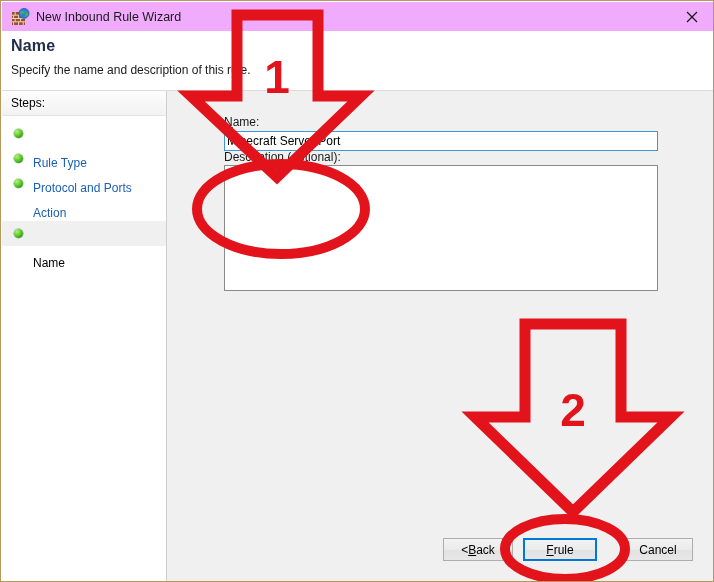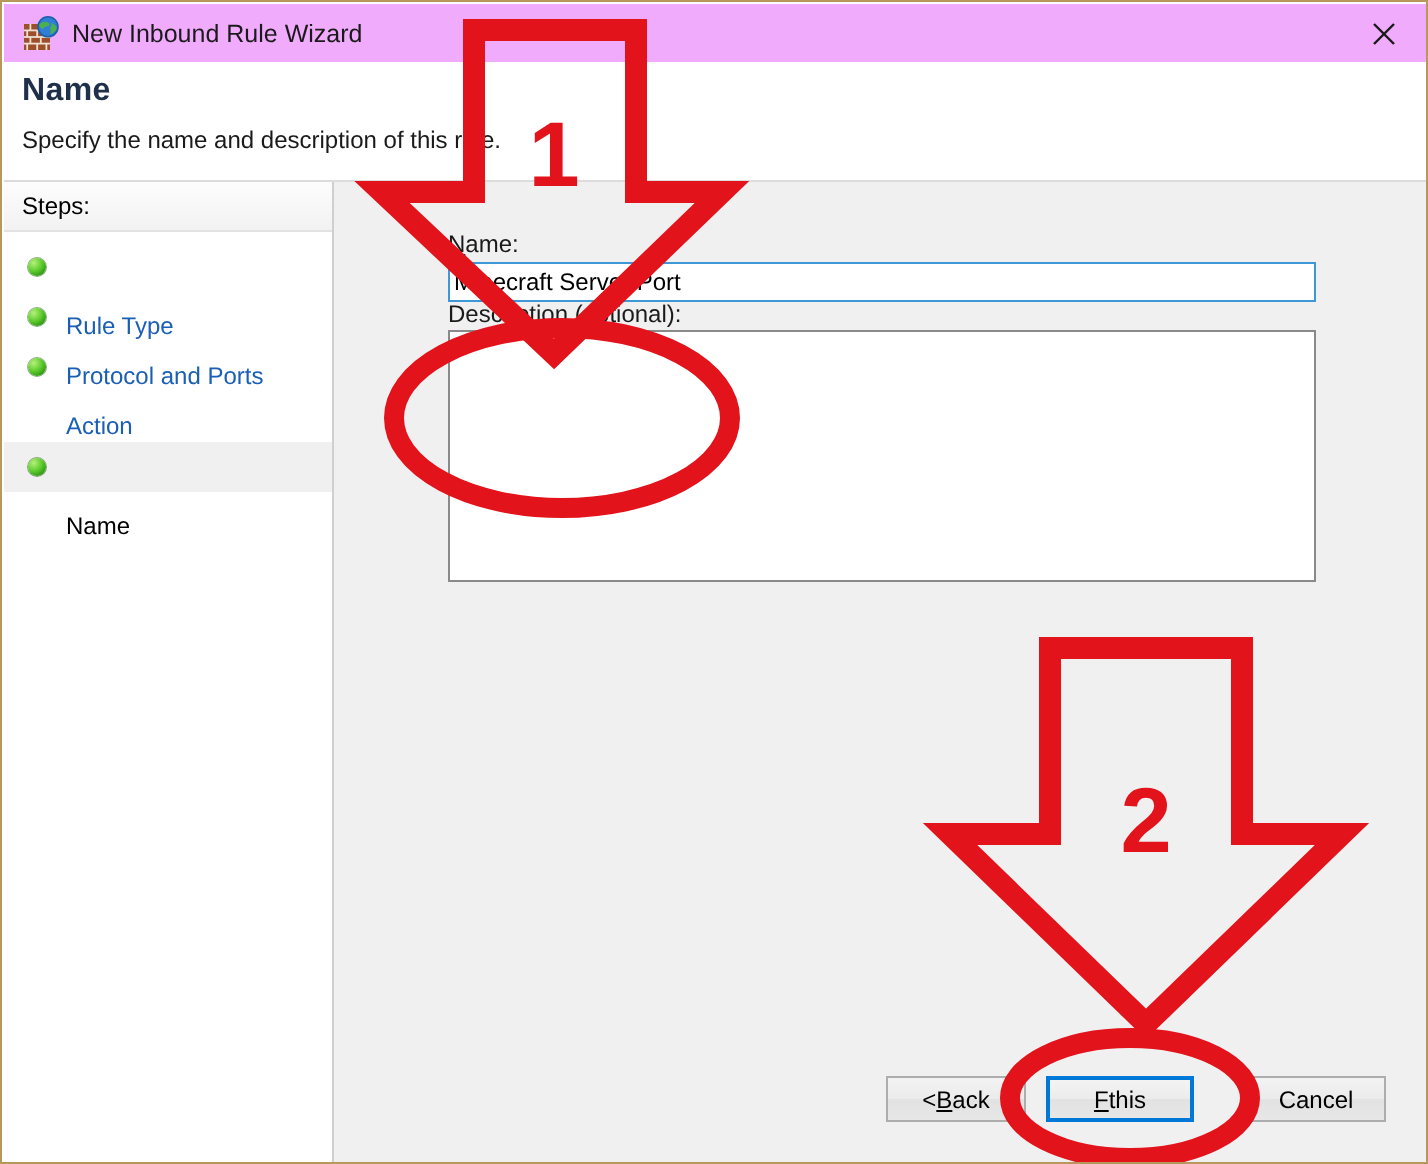--- a/index.html
+++ b/index.html
@@ -209,21 +209,21 @@
     <div class="field-label desc-label">Description (optional):</div>
     <textarea class="desc-box" placeholder="" style=""></textarea>
 
     <div class="btn btn-back">
         <span>&lt; </span>
         <span class="accel">B</span>
         <span>ack</span>
       </div>
     <div class="btn btn-finish">
         <span class="accel">F</span>
-        <span>this</span>
+        <span>rule</span>
       </div>
     <div class="btn btn-cancel">
         <span>Cancel</span>
       </div>
   </div>
 
   <svg class="overlay" viewBox="0 0 714 582">
 
     <path fill="none" stroke="#e2131a" stroke-width="11" stroke-linejoin="miter" stroke-linecap="butt" d="M236,14 L236,95 L190,95 L276,176 L360,95 L317,95 L317,14 Z"></path>
     <text x="276" y="92" fill="#e2131a" font-family="'Liberation Sans', sans-serif" font-size="46" font-weight="bold" text-anchor="middle">1</text>

